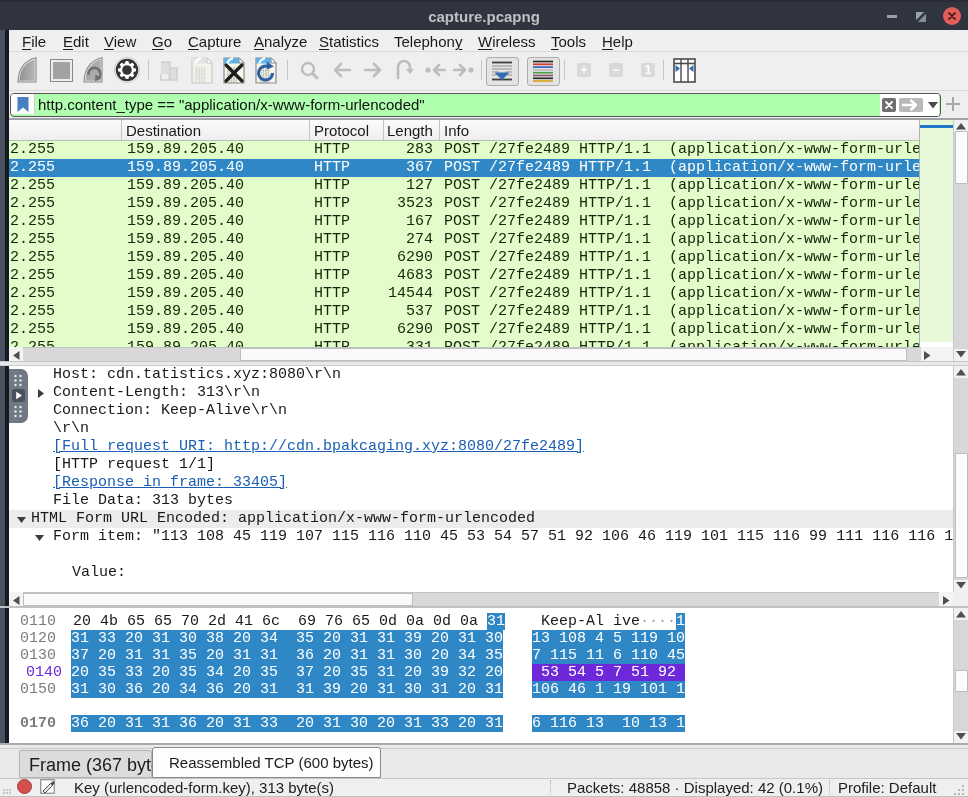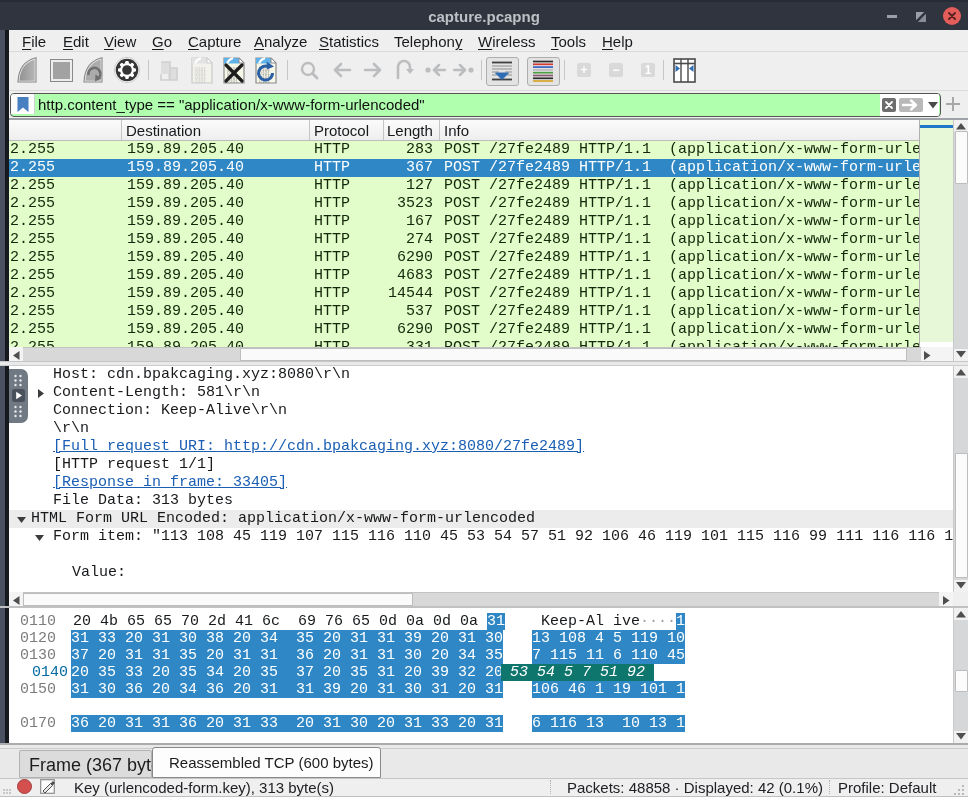--- a/index.html
+++ b/index.html
@@ -244,24 +244,24 @@
 <svg class="abs" style="left:13px;top:350.5px;" width="7" height="9" viewBox="0 0 7 9">
       <path d="M6.5 0 V9 L0 4.5 Z" fill="#4f4f4f"></path>
     </svg>
 <div class="abs" style="left:240px;top:347.5px;width:667px;height:13px;background:#fafafa;border:1px solid #bdbdbd;box-sizing:border-box;"></div>
 <div class="abs" style="left:921px;top:347px;width:32px;height:14px;background:#f4f4f4;"></div>
 <svg class="abs" style="left:924px;top:350.5px;" width="7" height="9" viewBox="0 0 7 9">
       <path d="M0 0 V9 L6.5 4.5 Z" fill="#4f4f4f"></path>
     </svg>
 <div class="abs" style="left:0;top:361px;width:968px;height:5px;background:#e8e9ea;border-top:1px solid #c6c6c6;border-bottom:1px solid #cdcdcd;box-sizing:border-box;"></div>
 <div class="abs" style="left:9px;top:366px;width:945px;height:226px;background:#ffffff;overflow:hidden;">
-<div class="abs mono" style="left:0;top:0px;width:945px;height:18px;line-height:18px;"><span class="abs" style="left:44px;color:#17191b;">Host: cdn.bpakcaging.xyz:8080\r\n</span></div>
+<div class="abs mono" style="left:0;top:0px;width:945px;height:18px;line-height:18px;"><span class="abs" style="left:44px;color:#17191b;">Host: cdn.tatistics.xyz:8080\r\n</span></div>
 <div class="abs mono" style="left:0;top:18px;width:945px;height:18px;line-height:18px;"><svg class="abs" style="left:29px;top:5px;" width="6" height="9" viewBox="0 0 6 9">
           <path d="M0 0 L6 4.5 L0 9 Z" fill="#3c3c3c"></path>
-        </svg><span class="abs" style="left:44px;color:#17191b;">Content-Length: 581\r\n</span></div>
+        </svg><span class="abs" style="left:44px;color:#17191b;">Content-Length: 313\r\n</span></div>
 <div class="abs mono" style="left:0;top:36px;width:945px;height:18px;line-height:18px;"><span class="abs" style="left:44px;color:#17191b;">Connection: Keep-Alive\r\n</span></div>
 <div class="abs mono" style="left:0;top:54px;width:945px;height:18px;line-height:18px;"><span class="abs" style="left:44px;color:#17191b;">\r\n</span></div>
 <div class="abs mono" style="left:0;top:72px;width:945px;height:18px;line-height:18px;"><span class="abs" style="left:44px;color:#1a5fb4;text-decoration:underline;">[Full request URI: http://cdn.bpakcaging.xyz:8080/27fe2489]</span></div>
 <div class="abs mono" style="left:0;top:90px;width:945px;height:18px;line-height:18px;"><span class="abs" style="left:44px;color:#17191b;">[HTTP request 1/1]</span></div>
 <div class="abs mono" style="left:0;top:108px;width:945px;height:18px;line-height:18px;"><span class="abs" style="left:44px;color:#1a5fb4;text-decoration:underline;">[Response in frame: 33405]</span></div>
 <div class="abs mono" style="left:0;top:126px;width:945px;height:18px;line-height:18px;"><span class="abs" style="left:44px;color:#17191b;">File Data: 313 bytes</span></div>
 <div class="abs mono" style="left:0;top:144px;width:945px;height:18px;line-height:18px;background:#ececec;"><svg class="abs" style="left:8px;top:7px;" width="9" height="6" viewBox="0 0 9 6">
           <path d="M0 0 H9 L4.5 6 Z" fill="#3c3c3c"></path>
         </svg><span class="abs" style="left:22px;color:#17191b;">HTML Form URL Encoded: application/x-www-form-urlencoded</span></div>
 <div class="abs mono" style="left:0;top:162px;width:945px;height:18px;line-height:18px;"><svg class="abs" style="left:26px;top:7px;" width="9" height="6" viewBox="0 0 9 6">
@@ -307,23 +307,23 @@
 <div class="abs" style="left:23px;top:592.5px;width:390px;height:13px;background:#fafafa;border:1px solid #bdbdbd;box-sizing:border-box;"></div>
 <div class="abs" style="left:939px;top:592px;width:14px;height:14px;background:#f4f4f4;"></div>
 <svg class="abs" style="left:943px;top:595.5px;" width="7" height="9" viewBox="0 0 7 9">
       <path d="M0 0 V9 L6.5 4.5 Z" fill="#4f4f4f"></path>
     </svg>
 <div class="abs" style="left:0;top:606px;width:968px;height:2px;background:#c0c1c3;"></div>
 <div class="abs" style="left:9px;top:608px;width:945px;height:168px;background:#ffffff;overflow:hidden;">
 <div class="abs mono" style="left:0;top:5px;height:17px;line-height:17px;width:945px;"><span class="abs" style="left:11px;color:#7c7c7c;">0110</span><span class="abs" style="left:64px;color:#17191b;">20 4b 65 65 70 2d 41 6c  69 76 65 0d 0a 0d 0a <span style="background:#2f88c5;color:#ffffff;">31</span></span><span class="abs" style="left:523px;color:#17191b;"> Keep-Al ive<span style="color:#9aa0a6;">····</span><span style="background:#2f88c5;color:#ffffff;">1</span></span></div>
 <div class="abs mono" style="left:0;top:22px;height:17px;line-height:17px;width:945px;"><span class="abs" style="left:11px;color:#7c7c7c;">0120</span><span class="abs" style="left:62px;background:#2f88c5;color:#ffffff;">31 33 20 31 30 38 20 34  35 20 31 31 39 20 31 30</span><span class="abs" style="left:523px;background:#2f88c5;color:#ffffff;">13 108 4 5 119 10</span></div>
 <div class="abs mono" style="left:0;top:39px;height:17px;line-height:17px;width:945px;"><span class="abs" style="left:11px;color:#7c7c7c;">0130</span><span class="abs" style="left:62px;background:#2f88c5;color:#ffffff;">37 20 31 31 35 20 31 31  36 20 31 31 30 20 34 35</span><span class="abs" style="left:523px;background:#2f88c5;color:#ffffff;">7 115 11 6 110 45</span></div>
-<div class="abs mono" style="left:0;top:56px;height:17px;line-height:17px;width:945px;"><span class="abs" style="left:23px;color:#0369a1;text-align:right;">0140</span><span class="abs" style="left:62px;background:#2f88c5;color:#ffffff;">20 35 33 20 35 34 20 35  37 20 35 31 20 39 32 20</span><span class="abs" style="left:492px;background:#0f766e;color:#ffffff;font-style:italic;"> 53 54 5 7 51 92 </span></div>
+<div class="abs mono" style="left:0;top:56px;height:17px;line-height:17px;width:945px;"><span class="abs" style="left:17px;color:#6d28d9;text-align:right;">0140</span><span class="abs" style="left:62px;background:#2f88c5;color:#ffffff;">20 35 33 20 35 34 20 35  37 20 35 31 20 39 32 20</span><span class="abs" style="left:523px;background:#6d28d9;color:#ffffff;"> 53 54 5 7 51 92 </span></div>
 <div class="abs mono" style="left:0;top:73px;height:17px;line-height:17px;width:945px;"><span class="abs" style="left:11px;color:#7c7c7c;">0150</span><span class="abs" style="left:62px;background:#2f88c5;color:#ffffff;">31 30 36 20 34 36 20 31  31 39 20 31 30 31 20 31</span><span class="abs" style="left:523px;background:#2f88c5;color:#ffffff;">106 46 1 19 101 1</span></div>
-<div class="abs mono" style="left:0;top:107px;height:17px;line-height:17px;width:945px;"><span class="abs" style="left:11px;color:#7c7c7c;">0170</span><span class="abs" style="left:62px;background:#2f88c5;color:#ffffff;">36 20 31 31 36 20 31 33  20 31 30 20 31 33 20 31</span><span class="abs" style="left:523px;background:#2f88c5;color:#ffffff;">6 116 13  10 13 1</span></div>
+<div class="abs mono" style="left:0;top:107px;height:17px;line-height:17px;width:945px;"><span class="abs" style="left:11px;color:#7c7c7c;font-weight:bold;">0170</span><span class="abs" style="left:62px;background:#2f88c5;color:#ffffff;">36 20 31 31 36 20 31 33  20 31 30 20 31 33 20 31</span><span class="abs" style="left:523px;background:#2f88c5;color:#ffffff;">6 116 13  10 13 1</span></div>
 </div>
 <div class="abs" style="left:953px;top:608px;width:15px;height:135px;background:#f1f1f1;border-left:1px solid #c9c9c9;"></div>
 <div class="abs" style="left:954px;top:620px;width:14px;height:111px;background:#d6d7d8;"></div>
 <div class="abs" style="left:954.5px;top:670px;width:13px;height:22px;background:#fbfbfb;border:1px solid #bdbdbd;box-sizing:border-box;border-radius:1px;"></div>
 <svg class="abs" style="left:956px;top:611px;" width="10" height="7" viewBox="0 0 10 7">
       <path d="M0 6.5 H10 L5 0 Z" fill="#4f4f4f"></path>
     </svg>
 <svg class="abs" style="left:956px;top:733px;" width="10" height="7" viewBox="0 0 10 7">
       <path d="M0 0 H10 L5 6.5 Z" fill="#4f4f4f"></path>
     </svg>

